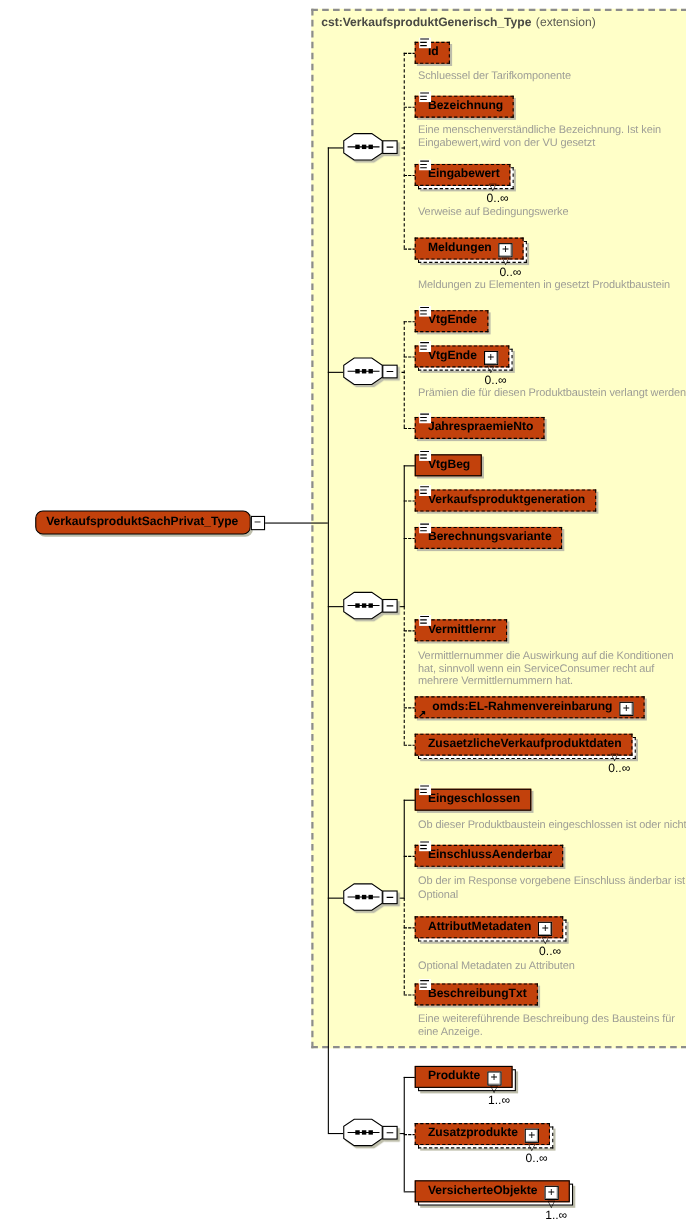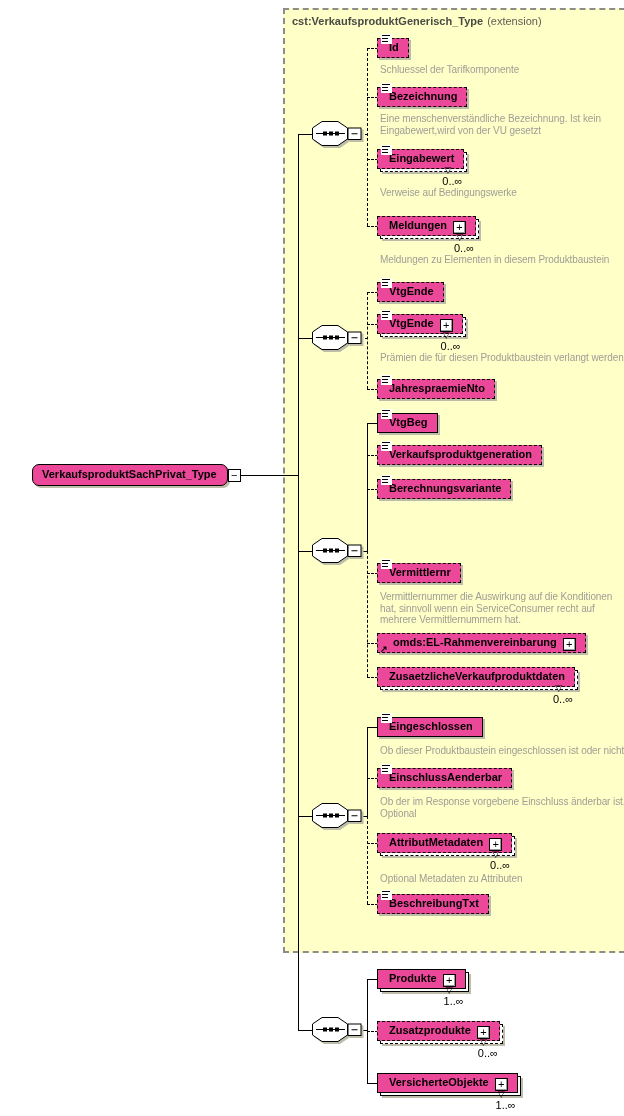--- a/index.html
+++ b/index.html
@@ -16,21 +16,21 @@
   
   .ln{position:absolute;z-index:2;}
   .h{height:0;border-top:1px solid #000;}
   .v{width:0;border-left:1px solid #000;}
   .h.d{border-top:1px dashed #000;}
   .v.d{border-left:1px dashed #000;}
 
   
   .elwrap{position:absolute;z-index:3;}
   .el{position:relative;width:max-content;box-sizing:border-box;height:20px;line-height:17px;
-      background:#ec4899;border:1px solid #000;padding:0 9px 0 11px;
+      background:#c2410c;border:1px solid #000;padding:0 9px 0 11px;
       font-size:11px;font-weight:bold;white-space:nowrap;color:#000;}
   .sh{box-shadow:2px 2px 0 #bdbdaa;}
   .opt{border-style:dashed;}
   .back{position:absolute;left:3px;top:3px;right:-3px;bottom:-3px;background:#fff;
         border:1px solid #000;box-shadow:2px 2px 0 #bdbdaa;}
   .back.opt{border-style:dashed;}
   .ticon{position:absolute;top:-5px;left:3px;}
   .plus{display:inline-block;width:13px;height:13px;box-sizing:border-box;border:1px solid #000;
         background:#fff;box-shadow:inset -1px -1px 0 #9a9a9a;font-weight:normal;font-size:11px;
         line-height:11px;text-align:center;vertical-align:-2px;margin-left:6px;}
@@ -192,21 +192,21 @@
     <span class="occ">0..∞</span>
   </div>
   <div class="ann" style="left:360px;top:187px">Verweise auf Bedingungswerke</div>
 
   <div class="elwrap" style="left:357px;top:216px">
     <div class="back opt"></div>
     <div class="el opt"><span>Meldungen</span><span class="plus">+</span></div>
     <span class="tri">▽</span>
     <span class="occ">0..∞</span>
   </div>
-  <div class="ann" style="left:360px;top:254px">Meldungen zu Elementen in diesem Produktbaustein</div>
+  <div class="ann" style="left:360px;top:254px">Meldungen zu Elementen in gesetzt Produktbaustein</div>
 
   <div class="elwrap" style="left:357px;top:282px">
     <div class="el opt sh"><svg class="ticon" width="11" height="10" viewBox="0 0 11 10">
           <rect width="11" height="10" fill="#fff"></rect>
           <path d="M1 1.5h8M1 4.5h6M1 7.5h6" stroke="#000"></path>
         </svg><span>VtgEnde</span></div>
   </div>
 
   <div class="elwrap" style="left:357px;top:314px">
     <div class="back opt"></div>
@@ -292,20 +292,22 @@
     <span class="occ">0..∞</span>
   </div>
   <div class="ann" style="left:360px;top:873px">Optional Metadaten zu Attributen</div>
 
   <div class="elwrap" style="left:357px;top:894px">
     <div class="el opt sh"><svg class="ticon" width="11" height="10" viewBox="0 0 11 10">
           <rect width="11" height="10" fill="#fff"></rect>
           <path d="M1 1.5h8M1 4.5h6M1 7.5h6" stroke="#000"></path>
         </svg><span>BeschreibungTxt</span></div>
   </div>
+  <div class="ann" style="left:360px;top:921px">Eine weitereführende Beschreibung des Bausteins für
+eine Anzeige.</div>
 
   <div class="elwrap" style="left:357px;top:969px">
     <div class="back"></div>
     <div class="el"><span>Produkte</span><span class="plus">+</span></div>
     <span class="tri">▽</span>
     <span class="occ">1..∞</span>
   </div>
 
   <div class="elwrap" style="left:357px;top:1021px">
     <div class="back opt"></div>

